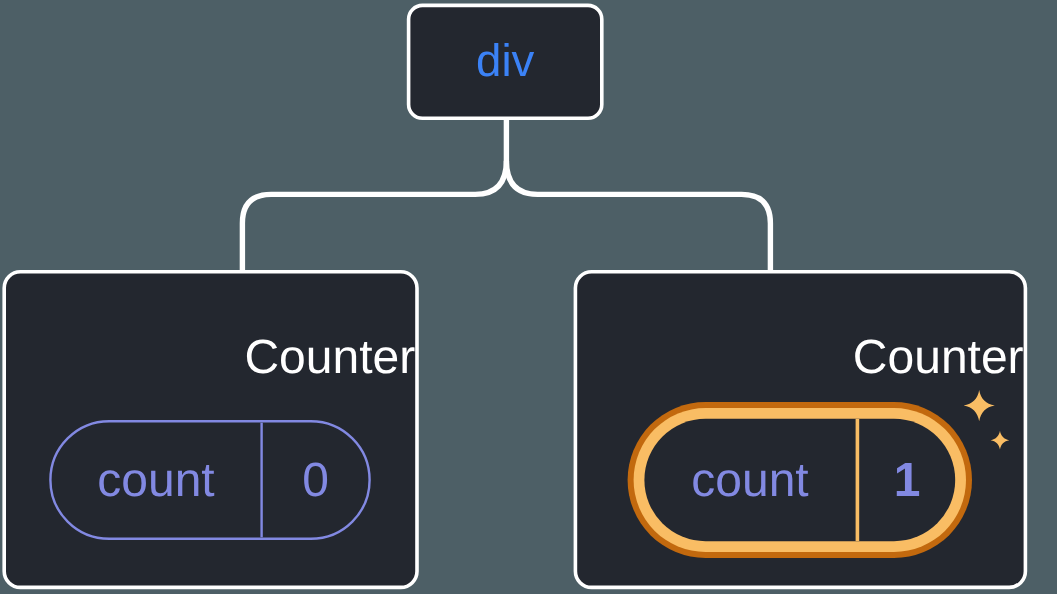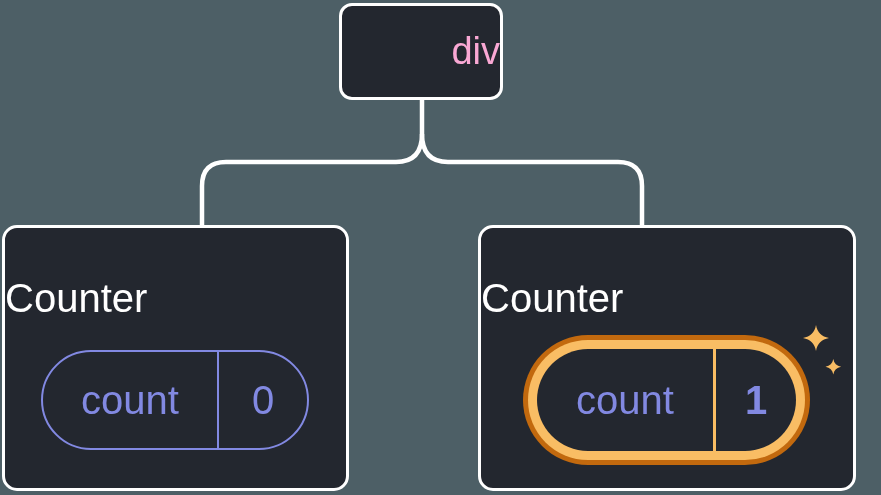--- a/index.html
+++ b/index.html
@@ -25,41 +25,41 @@
   .root-node {
     position: absolute;
     left: 339px; top: 3px;
     width: 164px; height: 97px;
     box-sizing: border-box;
     background: #23272f;
     border: 3px solid #ffffff;
     border-radius: 13px;
     display: flex;
     align-items: center;
-    justify-content: flex-end;
-    color: #f9a8d4;
+    justify-content: center;
+    color: #3b82f6;
     font-size: 38px;
   }
   
   .card {
     position: absolute;
     top: 225px;
     height: 266px;
     box-sizing: border-box;
     background: #23272f;
     border: 3px solid #ffffff;
     border-radius: 15px;
   }
   .card-left  { left: 2px;   width: 347px; }
   .card-right { left: 478px; width: 378px; }
   .card-title {
     position: absolute;
     left: 0; right: 0;
     top: 50px;
-    text-align: left;
+    text-align: right;
     color: #ffffff;
     font-size: 40px;
     line-height: 40px;
   }
   
   .state-pill {
     position: absolute;
     left: 36px; top: 122px;
     width: 268px; height: 100px;
     box-sizing: border-box;

